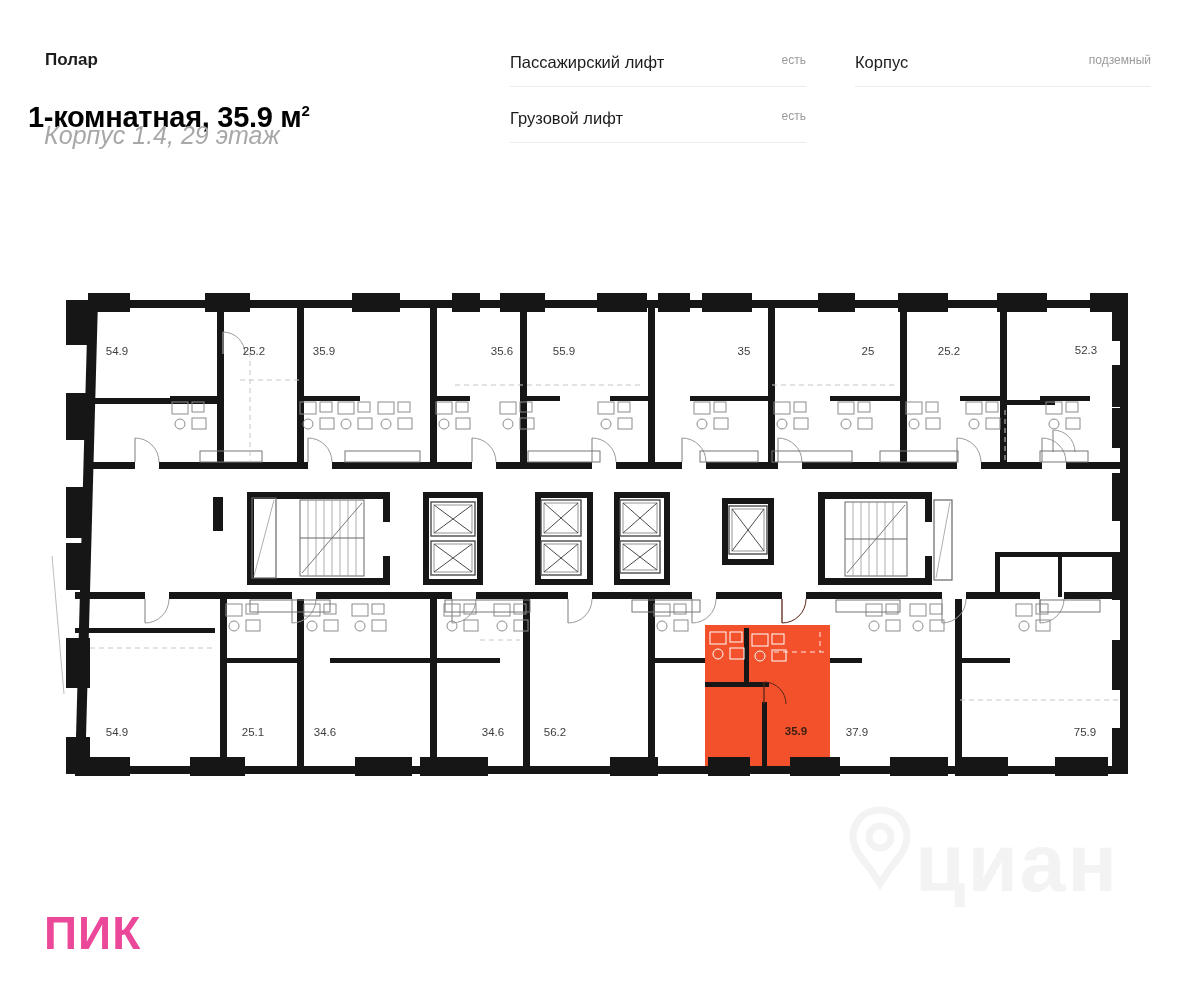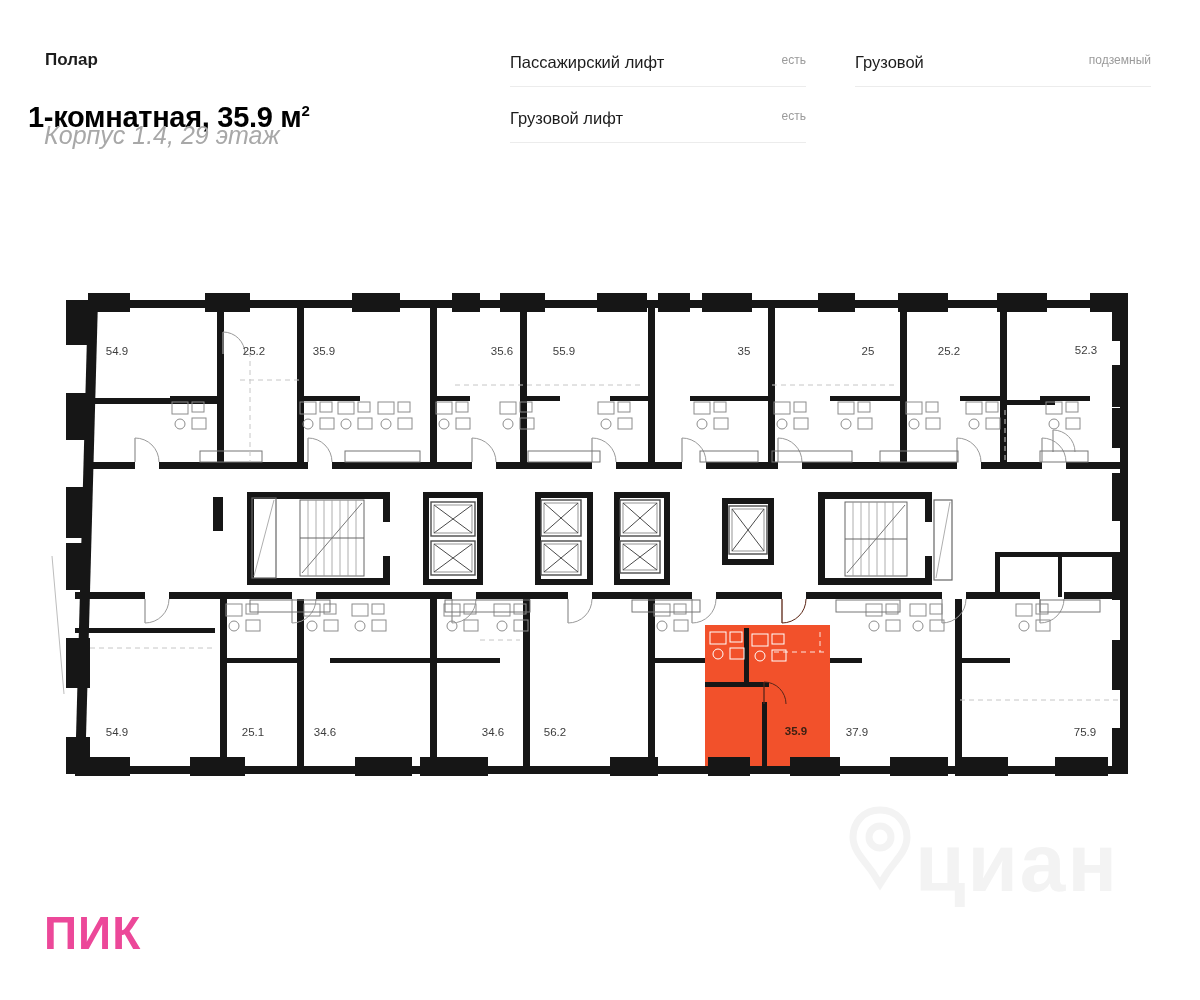--- a/index.html
+++ b/index.html
@@ -45,21 +45,21 @@
     <span class="spec-value">есть</span>
   </div>
   <div class="spec-row">
     <span class="spec-label">Грузовой лифт</span>
     <span class="spec-value">есть</span>
   </div>
 </div>
 
 <div class="spec-col col-right">
   <div class="spec-row">
-    <span class="spec-label">Грузовой</span>
+    <span class="spec-label">Корпус</span>
     <span class="spec-value">подземный</span>
   </div>
 </div>
 
 <svg id="plan" width="1200" height="1000" viewBox="0 0 1200 1000">
     <rect x="705" y="625" width="125" height="141" fill="#F2512B"></rect>
     <polygon points="88,300 98,300 85,774 75,774" fill="#161616"></polygon>
     <line x1="52" y1="556" x2="64" y2="694" stroke="#bdbdbd" stroke-width="1"></line>
     <rect x="88" y="300" width="1040" height="8" fill="#161616"></rect>
     <rect x="1120" y="300" width="8" height="474" fill="#161616"></rect>

